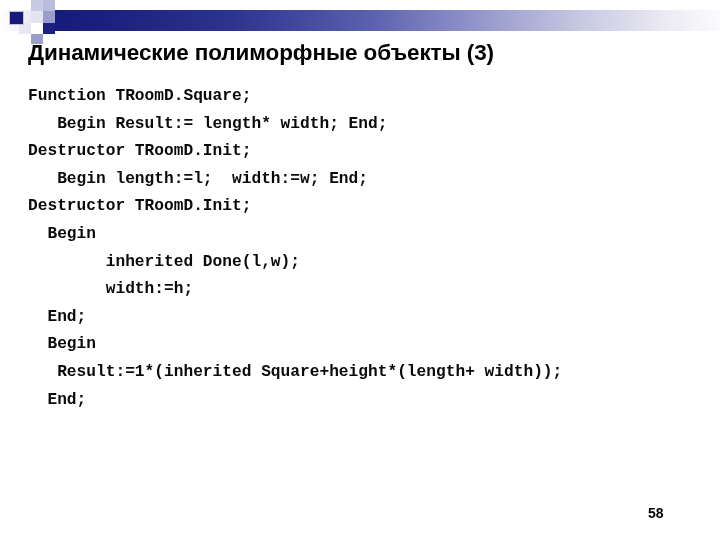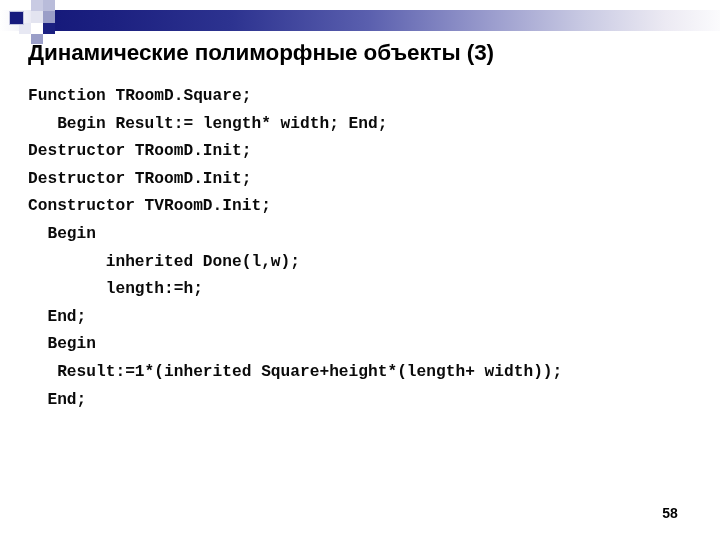--- a/index.html
+++ b/index.html
@@ -102,21 +102,21 @@
     white-space: pre;
     color: #0a0a0a;
   }
 
   
   #page-number {
     position: absolute;
     left: 648px;
     top: 505px;
     width: 44px;
-    text-align: center;
+    text-align: left;
     font-size: 14px;
     font-weight: bold;
     color: #000000;
   }
 </style>
 </head>
 <body>
 
 <div id="header-banner">
   <div class="sq banner-wash"></div>
@@ -134,24 +134,24 @@
       <i></i>
     </div>
 </div>
 
 <div id="page-title">Динамические полиморфные объекты (3)</div>
 
 <div id="code-body">
   <div class="code-line">Function TRoomD.Square;</div>
   <div class="code-line">   Begin Result:= length* width; End;</div>
   <div class="code-line">Destructor TRoomD.Init;</div>
+  <div class="code-line">   Begin length:=l;  width:=w; End;</div>
   <div class="code-line">Destructor TRoomD.Init;</div>
-  <div class="code-line">Constructor TVRoomD.Init;</div>
   <div class="code-line">  Begin</div>
   <div class="code-line">        inherited Done(l,w);</div>
-  <div class="code-line">        length:=h;</div>
+  <div class="code-line">        width:=h;</div>
   <div class="code-line">  End;</div>
   <div class="code-line">  Begin</div>
   <div class="code-line">   Result:=1*(inherited Square+height*(length+ width));</div>
   <div class="code-line">  End;</div>
 </div>
 
 <div id="page-number">58</div>
 
 </body></html>

